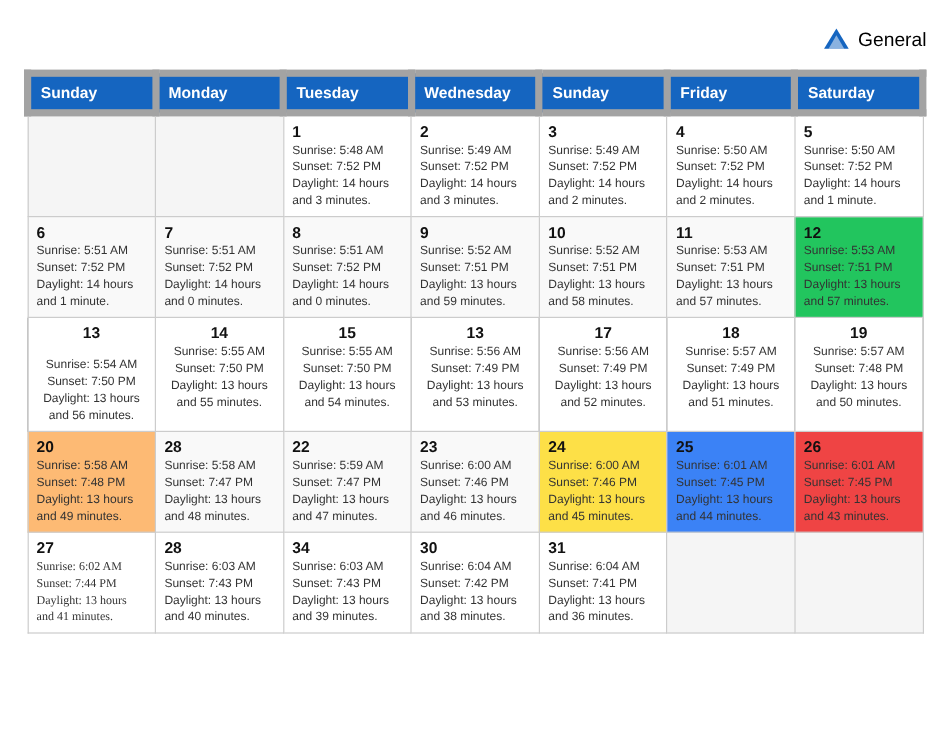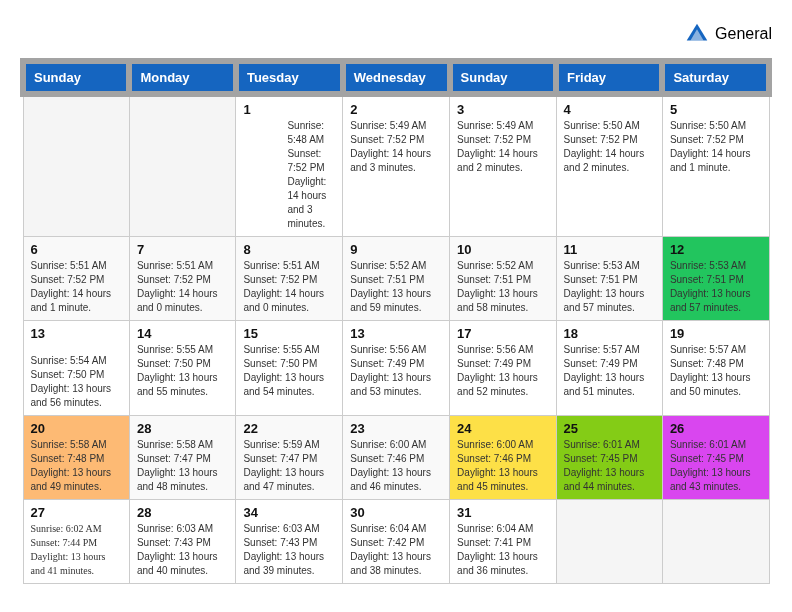--- a/index.html
+++ b/index.html
@@ -117,21 +117,21 @@
         <th>Friday</th>
         <th>Saturday</th>
       </tr>
   </thead>
   <tbody id="calendar-body">
   <tr style="background: rgb(255, 255, 255);">
         <td class="empty" style="background: rgb(245, 245, 245);"></td>
         <td class="empty" style="background: rgb(245, 245, 245);"></td>
         <td>
           <span class="day-number">1</span>
-          <div class="cell-content" style="white-space: pre-line; margin-left: 44px;">Sunrise: 5:48 AM
+          <div class="cell-content" style="white-space: pre-line;">Sunrise: 5:48 AM
 Sunset: 7:52 PM
 Daylight: 14 hours
 and 3 minutes.</div>
         </td>
         <td>
           <span class="day-number">2</span>
           <div class="cell-content" style="white-space: pre-line;">Sunrise: 5:49 AM
 Sunset: 7:52 PM
 Daylight: 14 hours
 and 3 minutes.</div>
@@ -202,21 +202,21 @@
 and 57 minutes.</div>
         </td>
         <td style="background: #22c55e;">
           <span class="day-number">12</span>
           <div class="cell-content" style="white-space: pre-line;">Sunrise: 5:53 AM
 Sunset: 7:51 PM
 Daylight: 13 hours
 and 57 minutes.</div>
         </td>
       </tr>
-      <tr style="background: #000000;">
+      <tr style="background: #000000; text-align: center;">
         <td>
           <span class="day-number">13</span>
           <div class="cell-content" style="white-space: pre-line; margin-top: 13px;">Sunrise: 5:54 AM
 Sunset: 7:50 PM
 Daylight: 13 hours
 and 56 minutes.</div>
         </td>
         <td>
           <span class="day-number">14</span>
           <div class="cell-content" style="white-space: pre-line;">Sunrise: 5:55 AM
@@ -289,28 +289,28 @@
 Daylight: 13 hours
 and 46 minutes.</div>
         </td>
         <td style="background: #fde047;">
           <span class="day-number">24</span>
           <div class="cell-content" style="white-space: pre-line;">Sunrise: 6:00 AM
 Sunset: 7:46 PM
 Daylight: 13 hours
 and 45 minutes.</div>
         </td>
-        <td style="background: #84cc16;">
+        <td style="background: #3b82f6;">
           <span class="day-number">25</span>
           <div class="cell-content" style="white-space: pre-line;">Sunrise: 6:01 AM
 Sunset: 7:45 PM
 Daylight: 13 hours
 and 44 minutes.</div>
         </td>
-        <td style="background: #d946ef;">
+        <td style="background: #ef4444;">
           <span class="day-number">26</span>
           <div class="cell-content" style="white-space: pre-line;">Sunrise: 6:01 AM
 Sunset: 7:45 PM
 Daylight: 13 hours
 and 43 minutes.</div>
         </td>
       </tr>
       <tr style="background: rgb(255, 255, 255);">
         <td>
           <span class="day-number">27</span>

